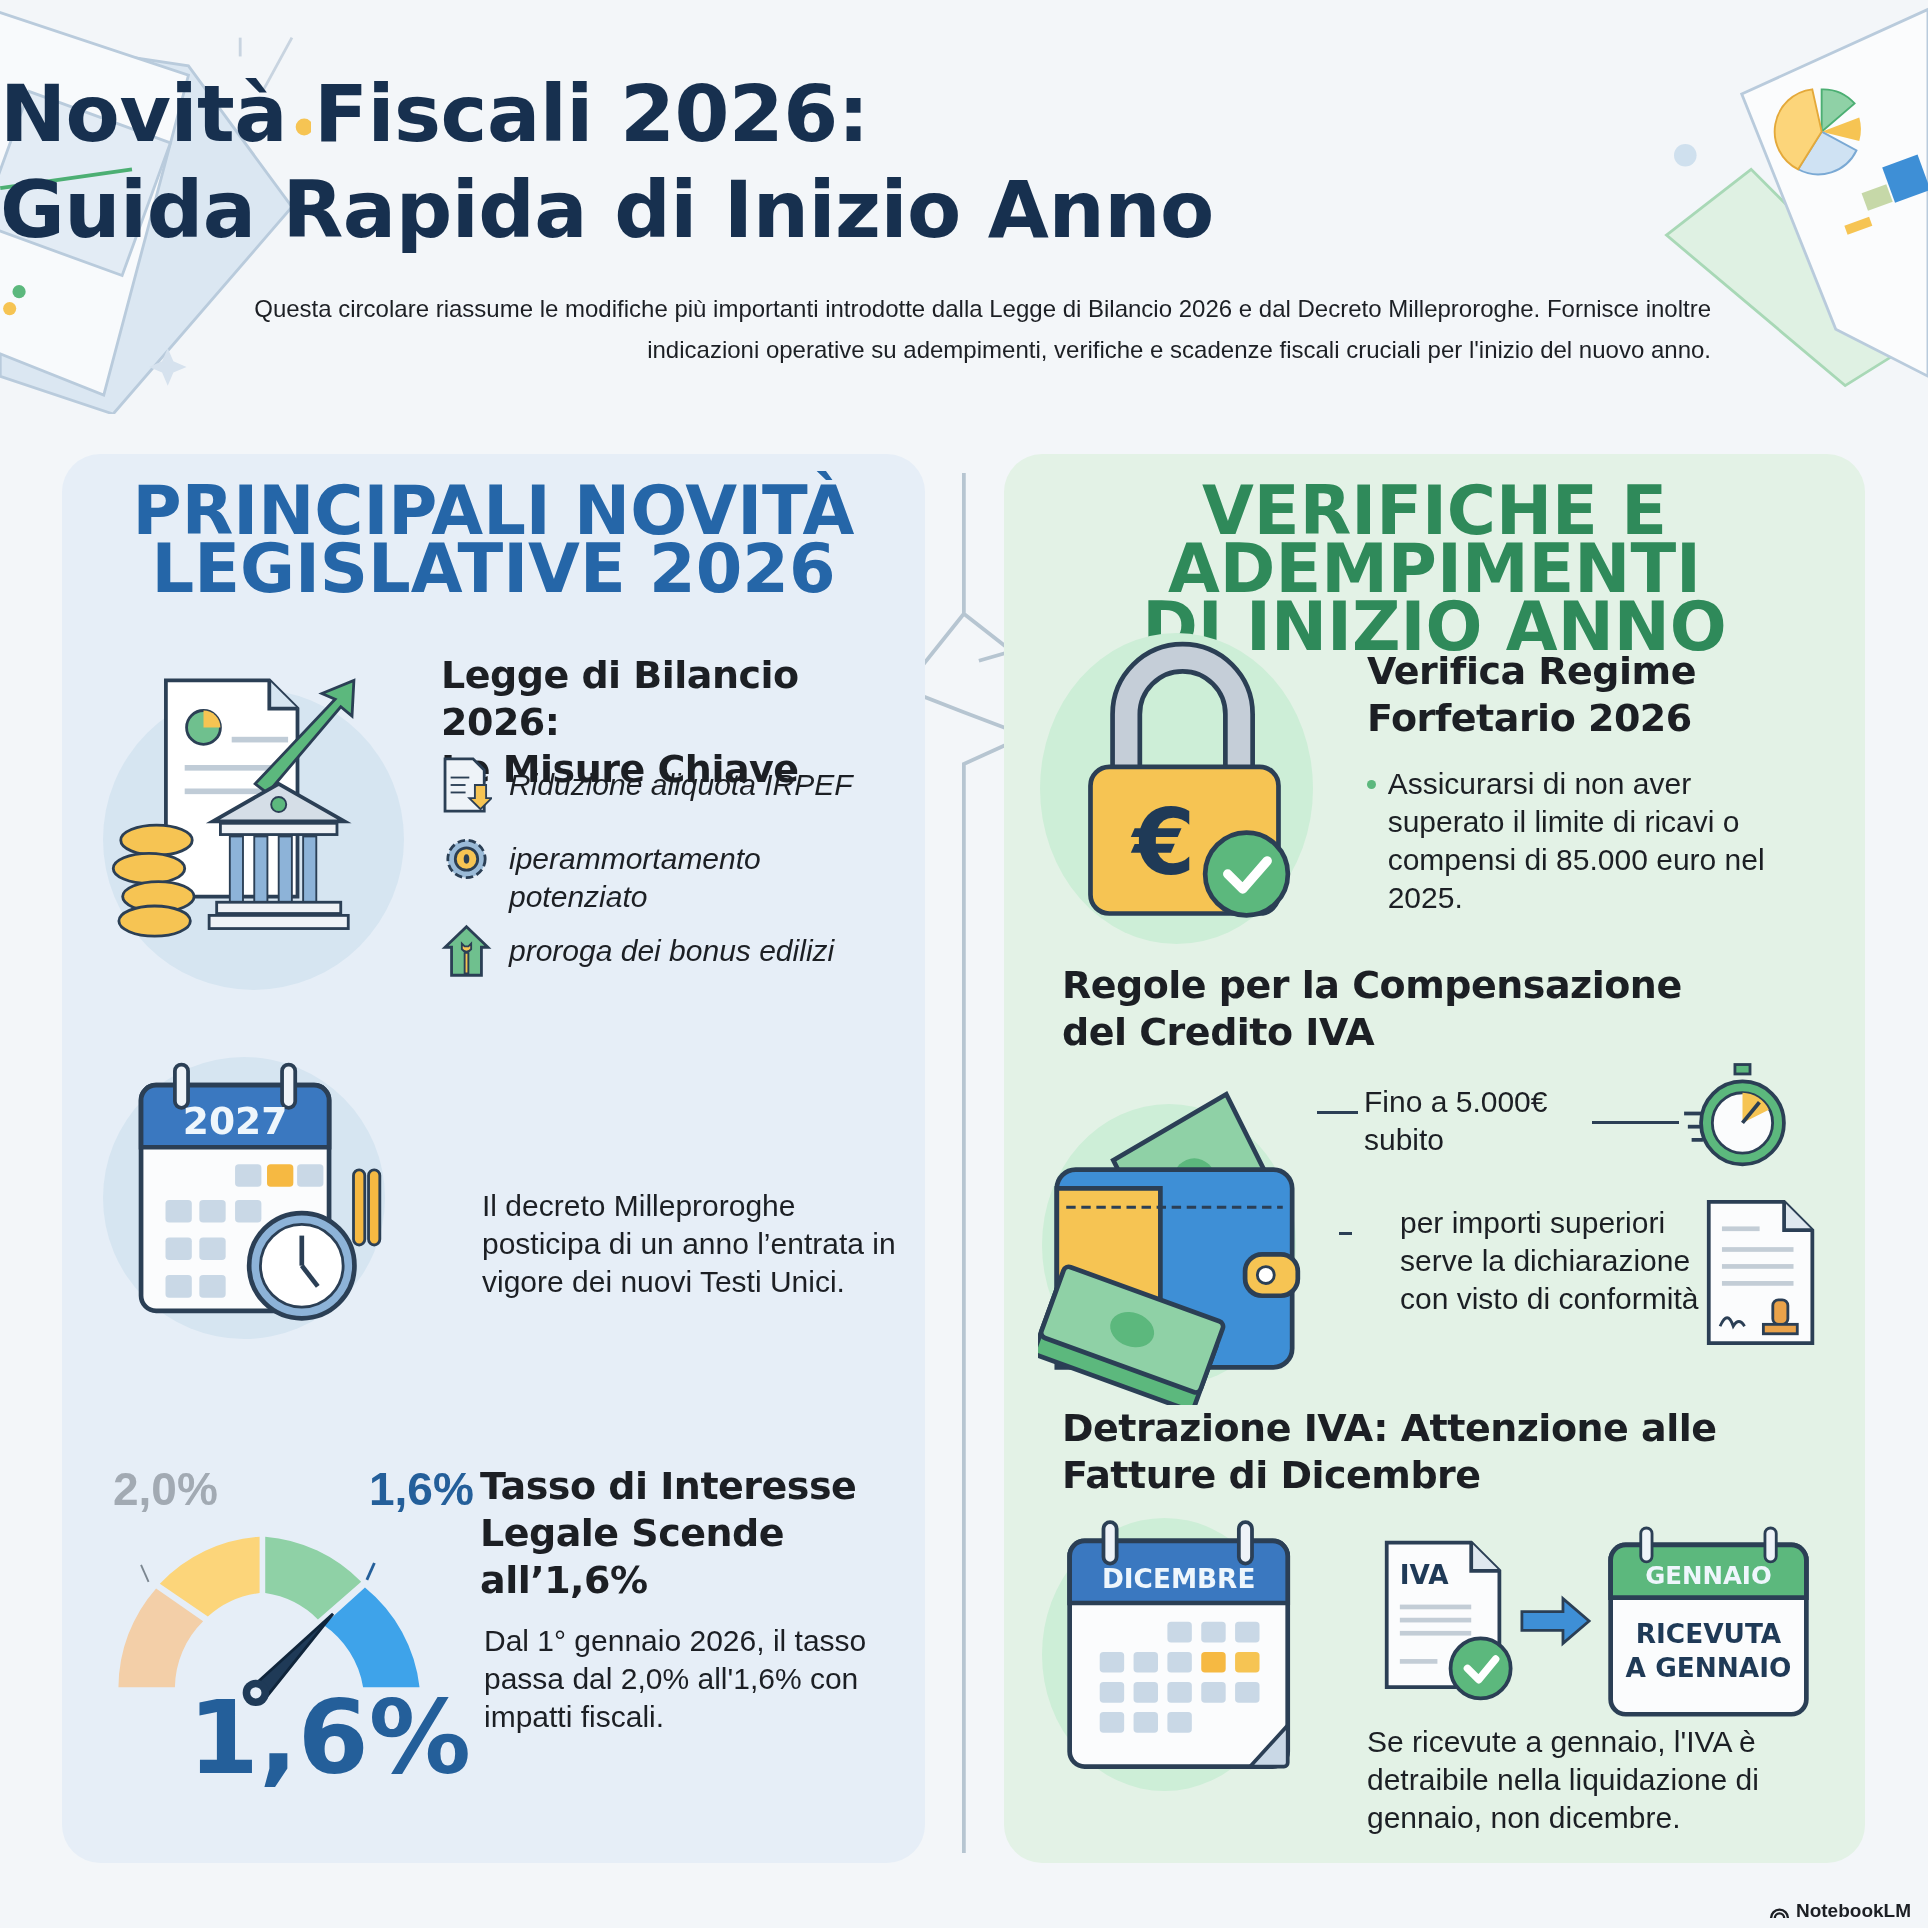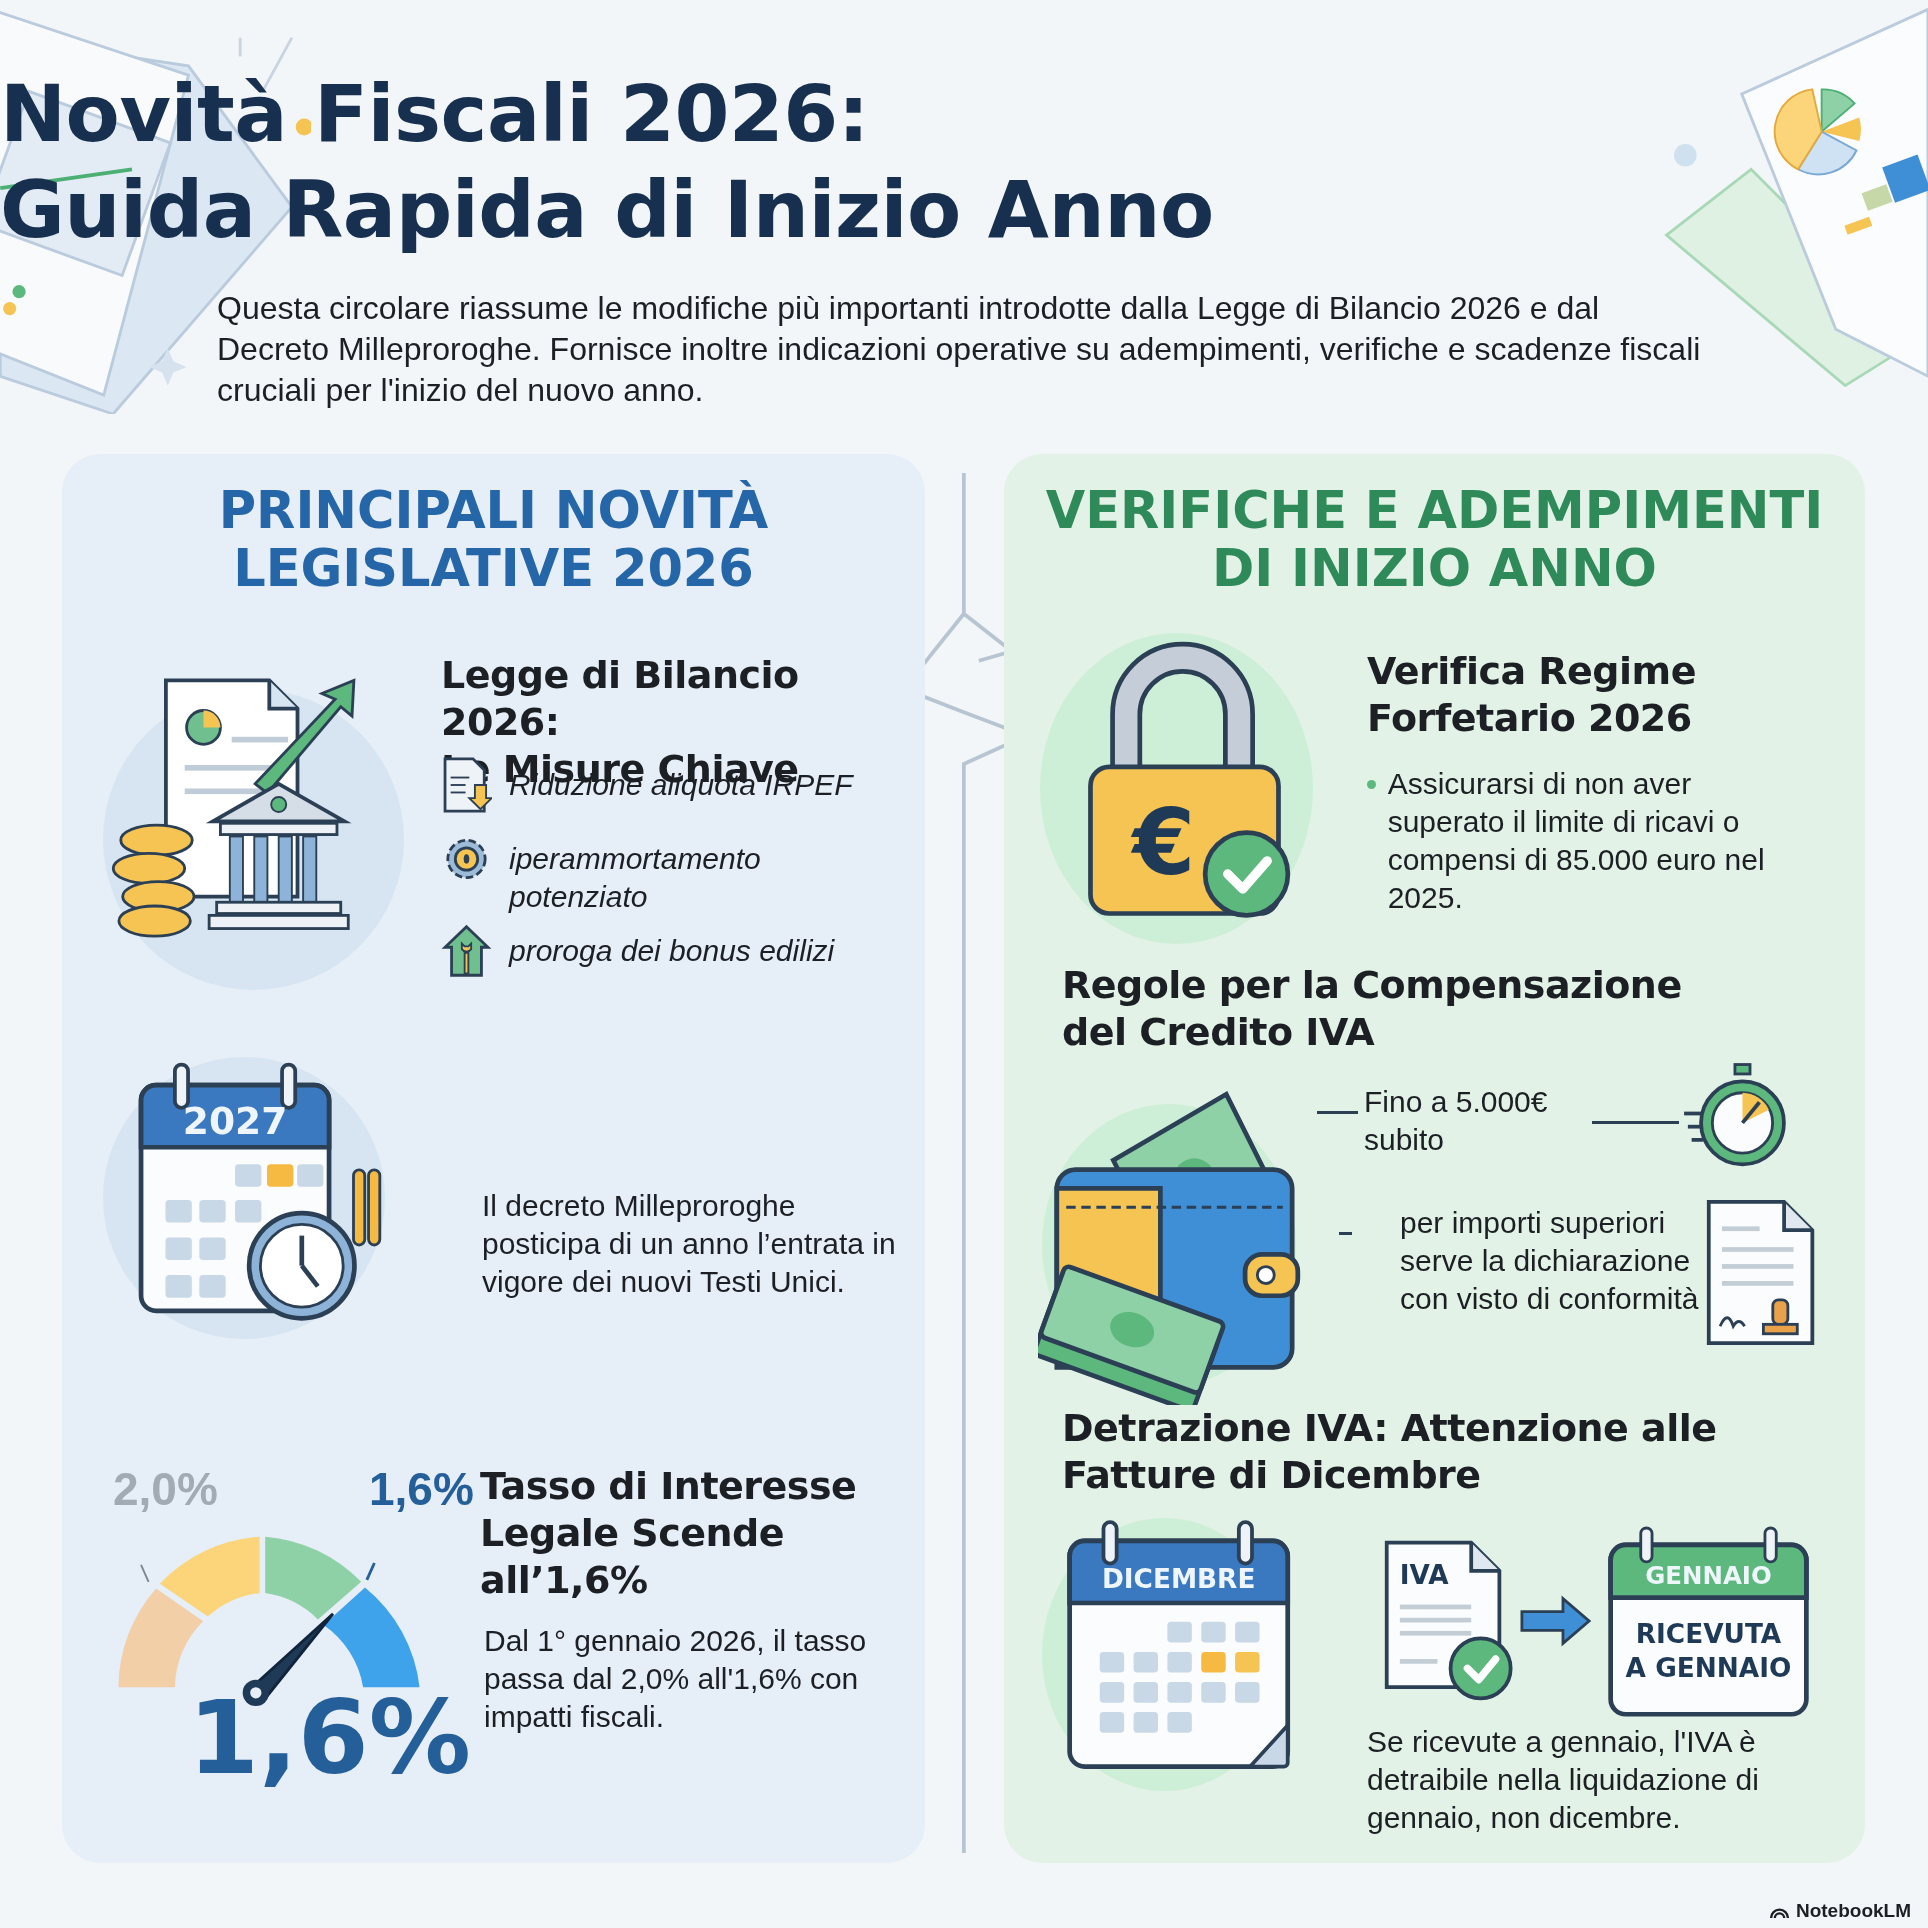--- a/index.html
+++ b/index.html
@@ -14,33 +14,33 @@
 
   
   .title {
     position: absolute; left: 0; right: 0; top: 66px;
     text-align: left; font-weight: 700; font-size: 79px; line-height: 96px;
     color: #17304f; letter-spacing: -0.5px;
     font-family: "DejaVu Sans", sans-serif;
   }
   .intro {
     position: absolute; left: 217px; right: 217px; top: 288px;
-    text-align: left; font-size: 32px; line-height: 41px; color: #1c1f24;
+    text-align: right; font-size: 24px; line-height: 41px; color: #1c1f24;
   }
 
   
   .panel {
     position: absolute; top: 454px; height: 1409px; border-radius: 38px;
   }
   .panel.left { left: 62px; width: 863px; background: #e6eef7; }
   .panel.right { left: 1004px; width: 861px; background: #e3f2e6; }
 
   .panel-head {
     position: absolute; left: 0; right: 0; top: 28px; text-align: center;
-    font-weight: 700; font-size: 51px; line-height: 58px;
+    font-weight: 700; font-size: 67px; line-height: 58px;
     font-family: "DejaVu Sans", sans-serif;
   }
   .panel.left .panel-head { color: #2566a8; }
   .panel.right .panel-head { color: #2f8a5a; }
 
   .divider { position: absolute; left: 959px; top: 471px; width: 13px; height: 1384px; }
 
   .sec-title {
     position: absolute; font-weight: 700; font-size: 38px; line-height: 47px; color: #1c1f24;
     font-family: "DejaVu Sans", sans-serif; letter-spacing: -0.5px;

